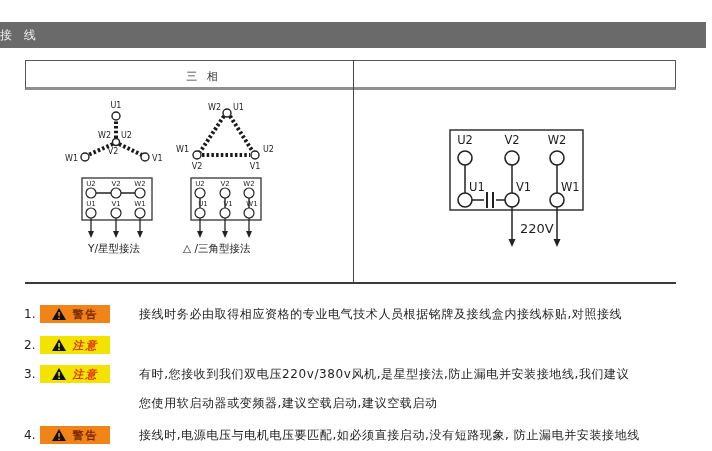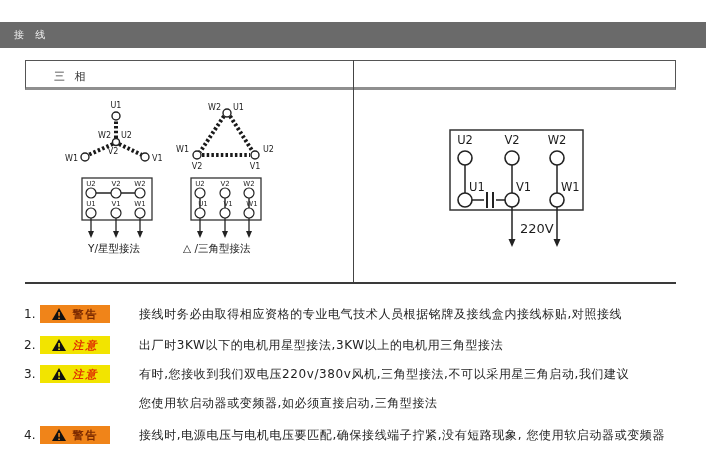--- a/index.html
+++ b/index.html
@@ -1,28 +1,28 @@
 <!DOCTYPE html>
 <html><head>
 <meta charset="utf-8">
 <style>
   html,body{margin:0;padding:0;background:#fff;font-family:"DejaVu Sans","Liberation Sans",sans-serif;}
   .page{position:relative;width:712px;height:451px;background:#ffffff;overflow:hidden;}
 
   
   .topbar{position:absolute;left:0;top:22px;width:706px;height:26px;background:#6a6a6a;
-          color:#f0f0f0;font-size:10px;letter-spacing:4px;line-height:26px;
-          padding-left:14px;box-sizing:border-box;}
+          color:#f0f0f0;font-size:12px;letter-spacing:4px;line-height:26px;
+          box-sizing:border-box;}
 
   
   .tbl{position:absolute;left:25px;top:60px;width:651px;height:224px;}
   .tbl-head{position:absolute;left:0;top:0;width:651px;height:30px;
             border:1px solid #555;border-bottom:3px solid #8f8f8f;box-sizing:border-box;display:flex;}
   .tbl-head .cell{font-size:11px;color:#333;letter-spacing:3px;padding:8px 0 0 28px;box-sizing:border-box;}
-  .cell-left{width:327px;}
+  .cell-left{width:327px;text-align:center;}
   .cell-right{flex:1;}
   .tbl-divider{position:absolute;left:328px;top:0;width:1px;height:224px;background:#444;}
   .tbl-bottom{position:absolute;left:0;top:222px;width:651px;height:2px;background:#3a3a3a;}
   svg.diagram{position:absolute;overflow:visible;}
   svg text{font-family:"DejaVu Sans","Liberation Sans",sans-serif;fill:#1d1d1d;}
 
   
   .note{position:absolute;left:24px;width:678px;display:flex;align-items:flex-start;}
   .note-num{width:16px;font-size:12px;color:#222;line-height:18px;flex:none;}
   .badge{width:70px;height:18px;display:flex;align-items:center;justify-content:center;
@@ -225,47 +225,44 @@
 
   <div class="note" style="top:336px">
     <span class="note-num">2.</span>
     <span class="badge caution">
       <svg width="14" height="12" viewBox="0 0 14 12">
         <path d="M7 0 L14 12 L0 12 Z" fill="#111"></path>
         <text class="tri-mark" x="7" y="10.5" font-size="9" font-weight="bold" text-anchor="middle">!</text>
       </svg>
       <span class="badge-label">注意</span>
     </span>
-    <div class="note-body">
-      <div>出厂时3KW以下的电机用星型接法,3KW以上的电机用三角型接法</div>
-    </div>
   </div>
 
   <div class="note" style="top:365px">
     <span class="note-num">3.</span>
     <span class="badge caution">
       <svg width="14" height="12" viewBox="0 0 14 12">
         <path d="M7 0 L14 12 L0 12 Z" fill="#111"></path>
         <text class="tri-mark" x="7" y="10.5" font-size="9" font-weight="bold" text-anchor="middle">!</text>
       </svg>
       <span class="badge-label">注意</span>
     </span>
     <div class="note-body">
-      <div>有时,您接收到我们双电压220v/380v风机,三角型接法,不可以采用星三角启动,我们建议</div>
-      <div class="note-line2">您使用软启动器或变频器,如必须直接启动,三角型接法</div>
+      <div>有时,您接收到我们双电压220v/380v风机,是星型接法,防止漏电并安装接地线,我们建议</div>
+      <div class="note-line2">您使用软启动器或变频器,建议空载启动,建议空载启动</div>
     </div>
   </div>
 
   <div class="note" style="top:426px">
     <span class="note-num">4.</span>
     <span class="badge warning">
       <svg width="14" height="12" viewBox="0 0 14 12">
         <path d="M7 0 L14 12 L0 12 Z" fill="#111"></path>
         <text class="tri-mark" x="7" y="10.5" font-size="9" font-weight="bold" text-anchor="middle">!</text>
       </svg>
       <span class="badge-label">警告</span>
     </span>
     <div class="note-body">
-      <div>接线时,电源电压与电机电压要匹配,确保接线端子拧紧,没有短路现象, 您使用软启动器或变频器</div>
+      <div>接线时,电源电压与电机电压要匹配,如必须直接启动,没有短路现象, 防止漏电并安装接地线</div>
     </div>
   </div>
 
 </div>
 
 </body></html>

